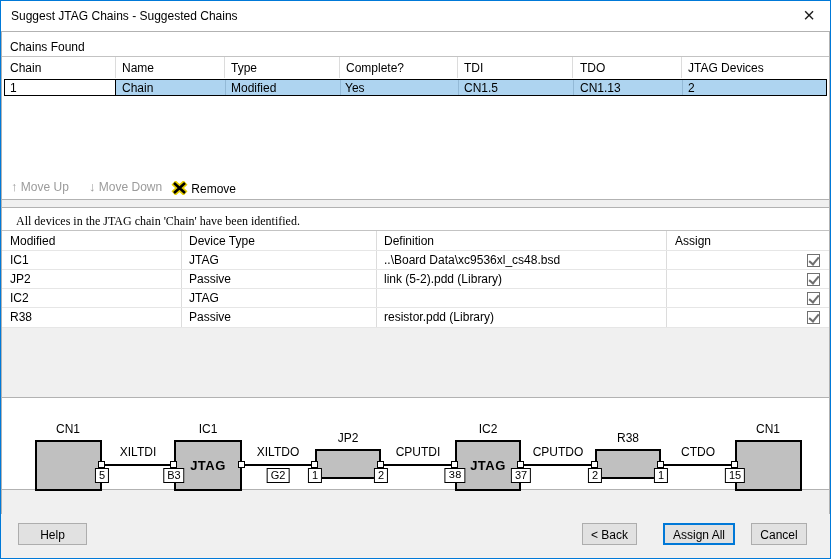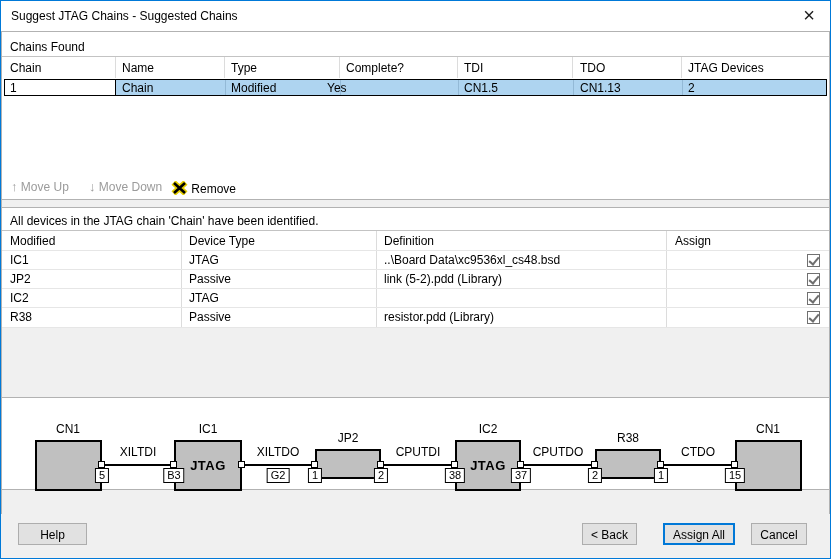--- a/index.html
+++ b/index.html
@@ -96,39 +96,39 @@
         <div class="cell0">
           <span class="lbl" style="left:5px;top:1px;">1</span>
         </div>
         <div class="bluediv" style="left:220px;"></div>
         <div class="bluediv" style="left:335px;"></div>
         <div class="bluediv" style="left:453px;"></div>
         <div class="bluediv" style="left:568px;"></div>
         <div class="bluediv" style="left:677px;"></div>
         <span class="lbl" style="left:117px;">Chain</span>
         <span class="lbl" style="left:226px;">Modified</span>
-        <span class="lbl" style="left:322px;">Yes</span>
+        <span class="lbl" style="left:340px;">Yes</span>
         <span class="lbl" style="left:459px;">CN1.5</span>
         <span class="lbl" style="left:575px;">CN1.13</span>
         <span class="lbl" style="left:683px;">2</span>
       </div>
 
       <span class="tool disabled" style="left:9px;"><span class="glyph">↑</span>
         <span>Move Up</span></span>
       <span class="tool disabled" style="left:87px;"><span class="glyph">↓</span>
         <span>Move Down</span></span>
       <span class="tool" style="left:169px;"><svg class="remove-x" width="17" height="14" viewBox="0 0 17 14">
             <path d="M2.5 1.5 L14.5 12.5 M14.5 1.5 L2.5 12.5" stroke="#e6cf00" stroke-width="6" fill="none"></path>
             <path d="M3 2 L14 12 M14 2 L3 12" stroke="#000" stroke-width="2.6" fill="none"></path>
           </svg>
         <span>Remove</span></span>
     </div>
 
     <div class="sec sec2">
-      <span class="lbl" style="left:8px; top:6px;">All devices in the JTAG chain 'Chain' have been identified.</span>
+      <span class="lbl" style="left:14px; top:6px;font-family:Liberation Serif, serif;">All devices in the JTAG chain 'Chain' have been identified.</span>
       <div class="hsep" style="top:22px;"></div>
 
       <span class="lbl" style="left:8px;  top:26px;">Modified</span>
       <span class="lbl" style="left:187px;top:26px;">Device Type</span>
       <span class="lbl" style="left:382px;top:26px;">Definition</span>
       <span class="lbl" style="left:673px;top:26px;">Assign</span>
       <div class="vdiv" style="left:179px;top:23px;height:96px;"></div>
       <div class="vdiv" style="left:374px;top:23px;height:96px;"></div>
       <div class="vdiv" style="left:664px;top:23px;height:96px;"></div>
       <div class="rowsep" style="top:42px;"></div>
@@ -203,21 +203,21 @@
       <div class="stub" style="left:515px;"></div>
       <div class="stub" style="left:589px;"></div>
       <div class="stub" style="left:655px;"></div>
       <div class="stub" style="left:729px;"></div>
 
       <span class="pinbox" style="left:100px;">5</span>
       <span class="pinbox" style="left:172px;">B3</span>
       <span class="pinbox" style="left:240px;margin-left:36px;">G2</span>
       <span class="pinbox" style="left:313px;">1</span>
       <span class="pinbox" style="left:379px;">2</span>
-      <span class="pinbox" style="left:453px;">38</span>
+      <span class="pinbox" style="left:453px;font-family:Liberation Mono, monospace;">38</span>
       <span class="pinbox" style="left:519px;">37</span>
       <span class="pinbox" style="left:593px;">2</span>
       <span class="pinbox" style="left:659px;">1</span>
       <span class="pinbox" style="left:733px;">15</span>
     </div>
 
   </div>
 
   <button class="btn" style="left:17px; width:69px;">Help</button>
   <button class="btn" style="left:581px;width:55px;">&lt; Back</button>

